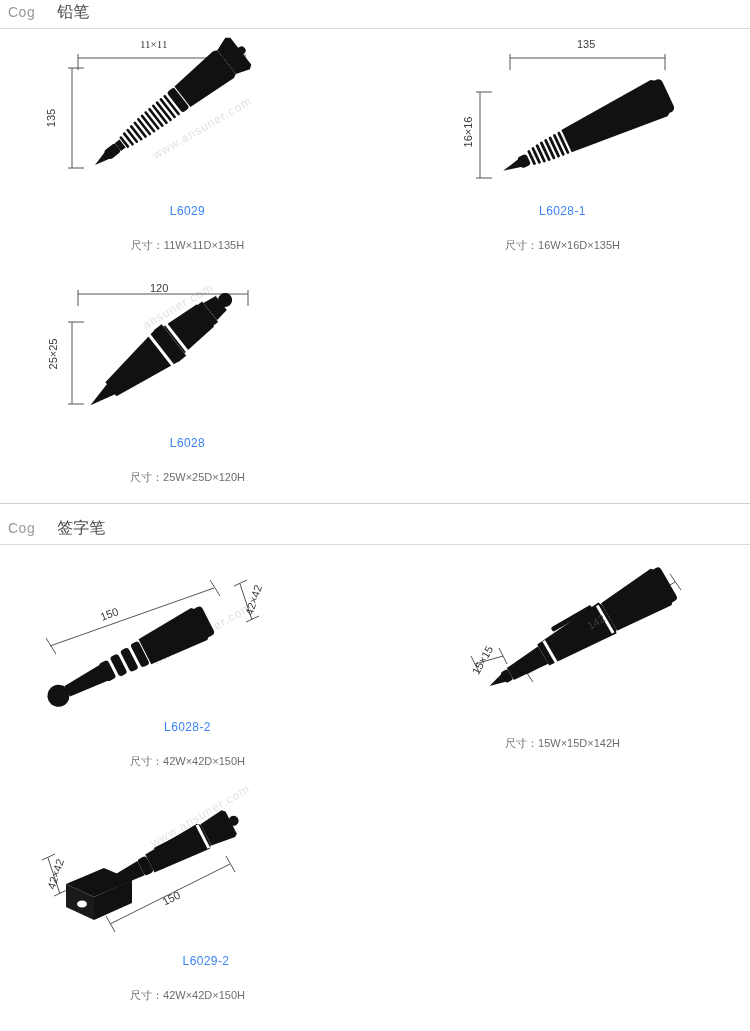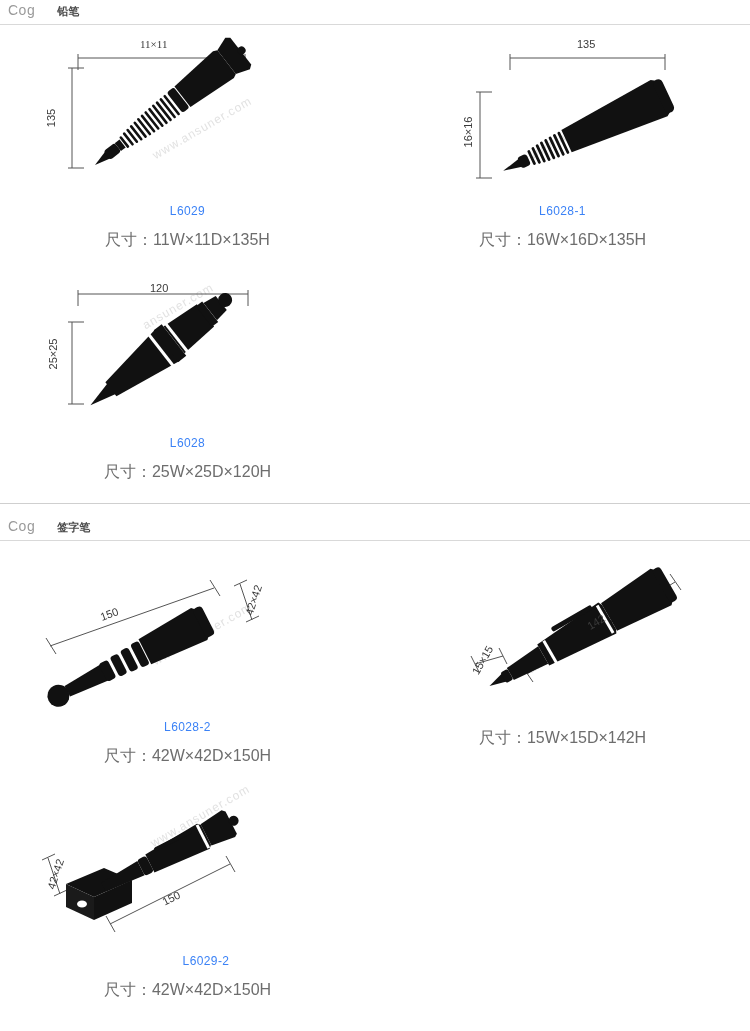--- a/index.html
+++ b/index.html
@@ -30,23 +30,22 @@
     align-items: baseline;
     gap: 22px;
     padding-left: 8px;
   }
   .sec-brand {
     font-size: 14px;
     color: #9a9a9a;
     letter-spacing: .5px;
   }
   .sec-title {
-    font-size: 11px;
+    font-size: 16px;
     color: #4a4a4a;
-    font-weight: bold;
   }
   .sec-rule {
     height: 1px;
     background: #d9d9d9;
     width: 100%;
     margin-top: 6px;
   }
   .cell {
     position: absolute;
     text-align: center;
@@ -56,23 +55,23 @@
     width: 100%;
     height: 170px;
   }
   .cap-code {
     font-size: 12px;
     color: #3b82f6;
     margin-top: 4px;
     letter-spacing: .4px;
   }
   .cap-size {
-    font-size: 16px;
+    font-size: 11px;
     color: #6d6d6d;
-    margin-top: 12px;
+    margin-top: 20px;
   }
 
   
   .wm {
     position: absolute;
     font-size: 12px;
     color: #e2e2e2;
     letter-spacing: 1px;
     transform: rotate(-30deg);
     transform-origin: left top;

